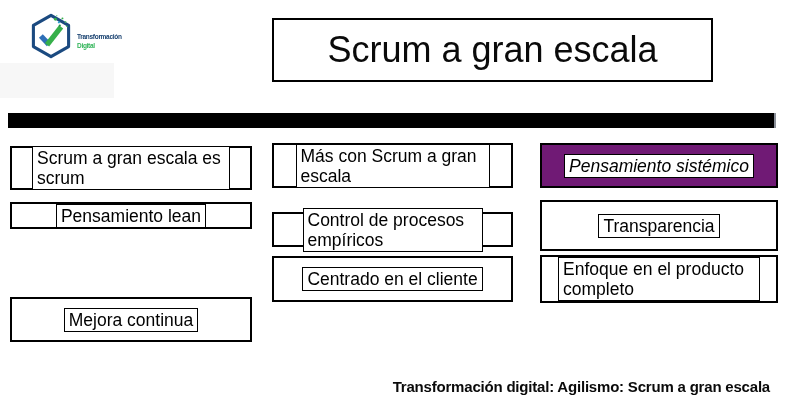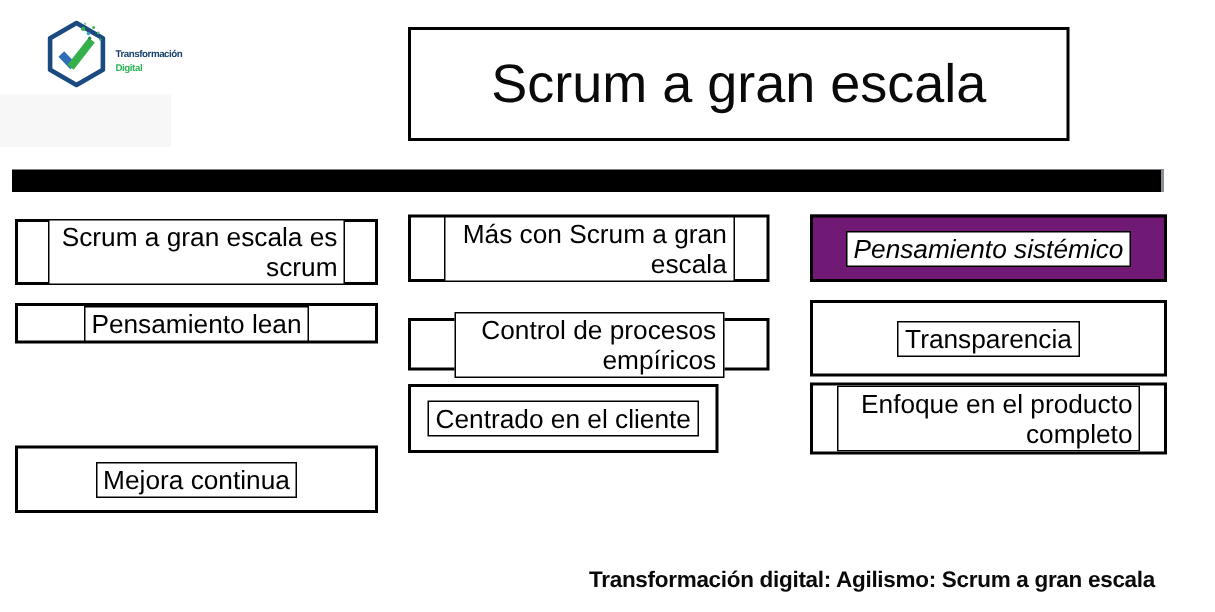--- a/index.html
+++ b/index.html
@@ -42,21 +42,21 @@
     height: 35px;
     background: #f7f7f7;
   }
 
   
   .title-box {
     position: absolute;
     left: 272px;
     top: 18px;
     width: 441px;
-    height: 76px;
+    height: 64px;
     border: 2px solid #000;
     box-sizing: border-box;
     display: flex;
     align-items: center;
     justify-content: center;
   }
   .title-text {
     font-size: 36px;
     color: #0a0a0a;
     white-space: nowrap;
@@ -82,21 +82,21 @@
     display: flex;
     align-items: center;
     justify-content: center;
   }
   .cell-inner {
     border: 1.5px solid #000;
     background: #ffffff;
     padding: 1px 4px;
     font-size: 17.5px;
     line-height: 20px;
-    text-align: right;
+    text-align: left;
     color: #000;
     box-sizing: border-box;
   }
 
   
   .footer-text {
     position: absolute;
     right: 40px;
     top: 378px;
     font-size: 15px;
@@ -145,21 +145,21 @@
   <div class="cell" style="left:10px; top:257px; width:242px; height:45px;margin-top:40px;">
     <div class="cell-inner">Mejora continua</div>
   </div>
 
   <div class="cell" style="left:272px; top:143px; width:241px; height:45px;">
     <div class="cell-inner" style="width:194px;">Más con Scrum a gran escala</div>
   </div>
   <div class="cell" style="left:272px; top:199px; width:241px; height:35px;margin-top:13px;">
     <div class="cell-inner" style="width:180px;">Control de procesos empíricos</div>
   </div>
-  <div class="cell" style="left:272px; top:256px; width:207px; height:46px;">
+  <div class="cell" style="left:272px; top:256px; width:241px; height:46px;">
     <div class="cell-inner">Centrado en el cliente</div>
   </div>
 
   <div class="cell" style="left: 540px; top: 143px; width: 238px; height: 45px; background-color: #701a75; font-style: italic;">
     <div class="cell-inner">Pensamiento sistémico</div>
   </div>
   <div class="cell" style="left:540px; top:200px; width:238px; height:51px;">
     <div class="cell-inner">Transparencia</div>
   </div>
   <div class="cell" style="left:540px; top:255px; width:238px; height:48px;">

